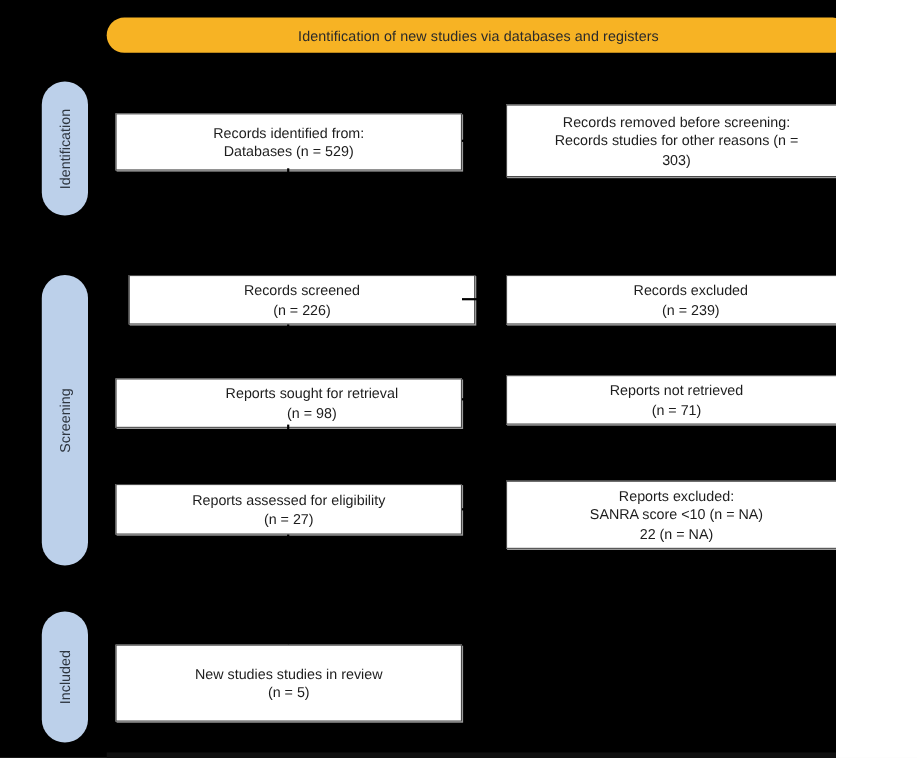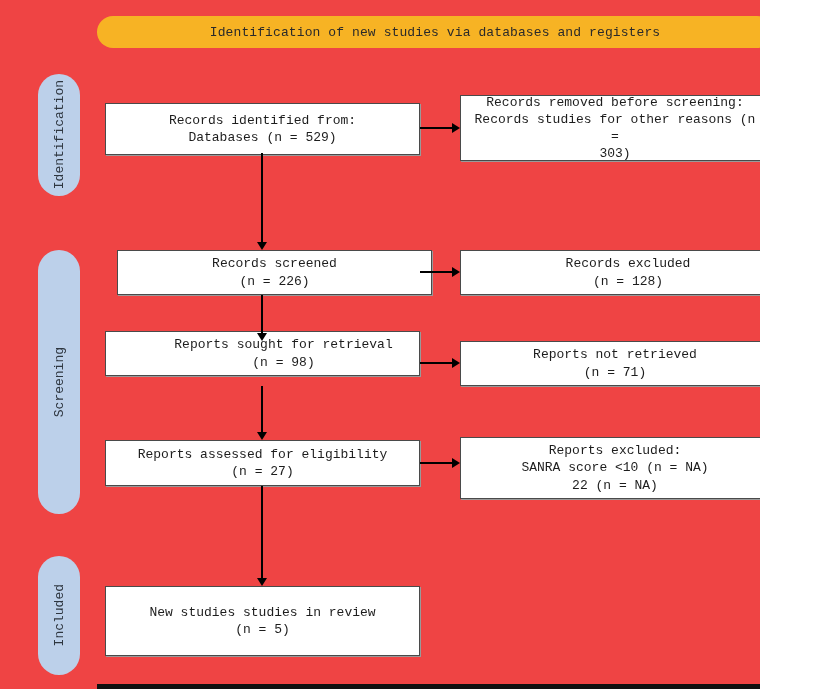--- a/index.html
+++ b/index.html
@@ -1,18 +1,18 @@
 <!DOCTYPE html>
 <html><head>
 <meta charset="utf-8">
 <style>
   html,body{margin:0;padding:0;background:#ffffff;}
   #canvas{
-    position:relative;width:760px;height:689px;background:#ef4444;overflow:hidden;
-    font-family:Liberation Mono, monospace;color:#1d1d1d;
+    position:relative;width:760px;height:689px;background:#000000;overflow:hidden;
+    font-family:Liberation Sans, sans-serif;color:#1d1d1d;
   }
   
   .banner{
     position:absolute;left:97px;top:16px;width:676px;height:32px;
     border-radius:16px;display:flex;align-items:center;justify-content:center;
     font-size:13px;color:#2a2a2a;letter-spacing:.1px;
   }
   
   .stage{
     position:absolute;left:38px;width:42px;border-radius:21px;
@@ -31,21 +31,21 @@
     box-shadow:1px 1px 0 #9a9a9a;
     display:flex;align-items:center;justify-content:center;text-align:center;
     font-size:13px;line-height:1.32;color:#1d1d1d;box-sizing:border-box;
     padding:2px 6px;
   }
   .box span{display:block;}
   .col-left{left:105px;width:315px;}
   .col-right{left:460px;width:310px;}
   .lb1{top:103px;height:52px;}
   .lb2{top:250px;height:45px;margin-left:12px;}
-  .lb3{top:331px;height:45px;padding-left:48px;}
+  .lb3{top:344px;height:45px;padding-left:48px;}
   .lb4{top:440px;height:46px;}
   .lb5{top:586px;height:70px;}
   .rb1{top:95px;height:66px;}
   .rb2{top:250px;height:45px;padding-left:32px;}
   .rb3{top:341px;height:45px;}
   .rb4{top:437px;height:62px;}
   
   .arrow-v{position:absolute;width:2px;background:#000;}
   .arrow-v::after{
     content:"";position:absolute;left:-4px;bottom:-7px;
@@ -121,21 +121,21 @@
   <div class="box col-right rb1">
       <div>
         <span>Records removed before screening:</span>
         <span>Records studies for other reasons (n =</span>
         <span>303)</span>
       </div>
     </div>
   <div class="box col-right rb2">
       <div>
         <span>Records excluded</span>
-        <span>(n = 128)</span>
+        <span>(n = 239)</span>
       </div>
     </div>
   <div class="box col-right rb3">
       <div>
         <span>Reports not retrieved</span>
         <span>(n = 71)</span>
       </div>
     </div>
   <div class="box col-right rb4">
       <div>

